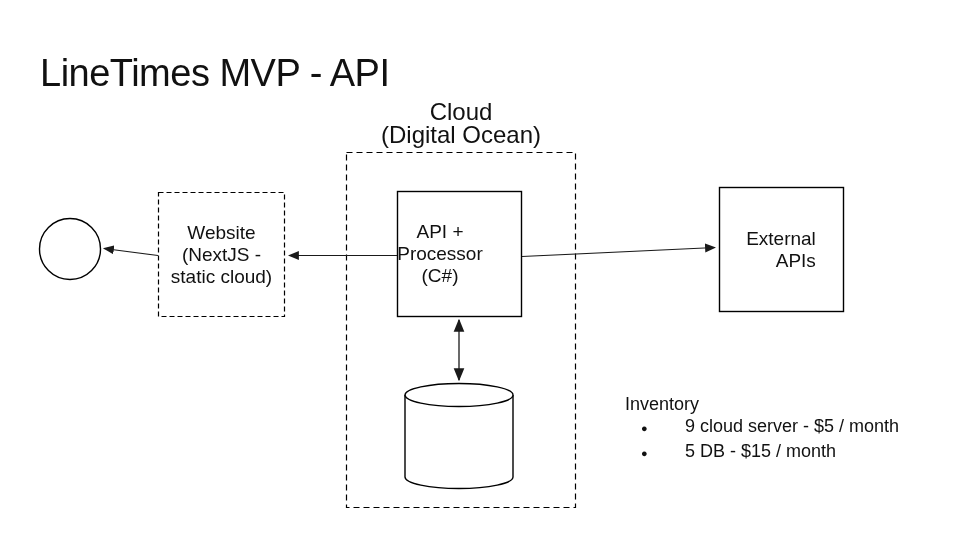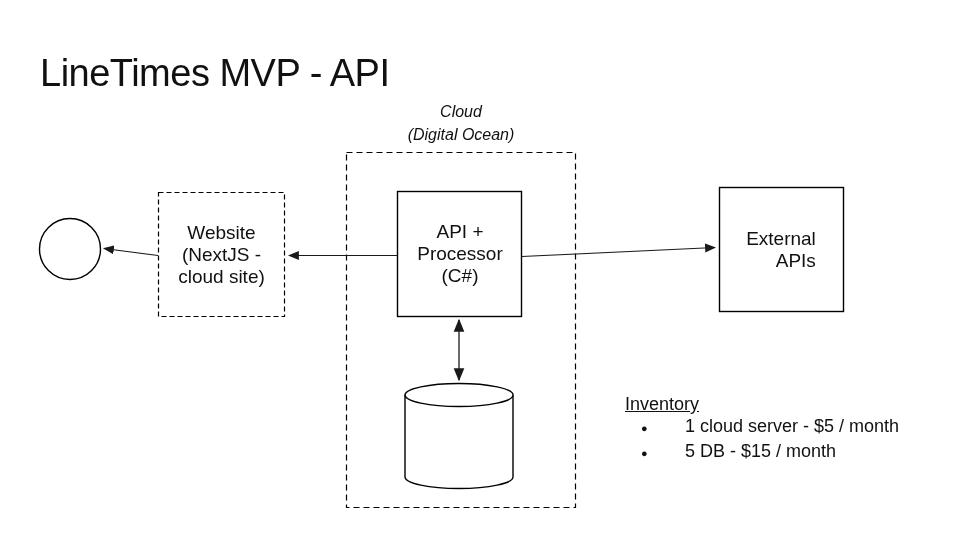--- a/index.html
+++ b/index.html
@@ -23,50 +23,49 @@
     letter-spacing: -0.5px;
     color: #111111;
     white-space: nowrap;
   }
   .cloud-label {
     position: absolute;
     left: 346px;
     top: 101px;
     width: 230px;
     text-align: center;
-    font-size: 16px;
+    font-size: 24px;
     line-height: 22.5px;
     white-space: pre-line;
     color: #111111;
-    font-style: italic;
   }
   .node-label {
     position: absolute;
     display: flex;
     align-items: center;
     justify-content: center;
     text-align: center;
     font-size: 19px;
     line-height: 22px;
     white-space: pre-line;
     color: #111111;
   }
   .label-website  { left: 158px; top: 192px; width: 127px; height: 125px; }
-  .label-api      { left: 398px; top: 191px; width: 124px; height: 126px; }
+  .label-api      { left: 378px; top: 191px; width: 124px; height: 126px; }
   .label-external { left: 719px; top: 187px; width: 124px; height: 125px; text-align: right; }
   .label-datastore{ left: 405px; top: 403px; width: 108px; height: 78px; }
   .inventory {
     position: absolute;
     left: 625px;
     top: 393px;
     width: 300px;
     font-size: 18px;
     color: #111111;
   }
-  .inventory-heading { line-height: 22px; text-decoration: underline; }
+  .inventory-heading { line-height: 22px; }
   .inventory-item { display: flex; align-items: baseline; line-height: 23px; white-space: nowrap; }
   .inventory-item .bullet {
     margin-left: 16px;
     width: 44px;
     flex: 0 0 44px;
     font-size: 11px;
   }
   svg { display: block; }
 </style>
 </head>
@@ -100,35 +99,35 @@
     <line x1="459" y1="320" x2="459" y2="380" stroke="#1a1a1a" stroke-width="1.3" marker-start="url(#arrow)" marker-end="url(#arrow)"></line>
   </svg>
 
   <div class="page-title">LineTimes MVP - API</div>
 
   <div class="cloud-label">Cloud
 (Digital Ocean)</div>
 
   <div class="node-label label-website">Website
 (NextJS -
-cloud site)</div>
+static cloud)</div>
 
   <div class="node-label label-api">API +
 Processor
 (C#)</div>
 
   <div class="node-label label-external">External
 APIs</div>
 
 
   <div class="inventory">
     <div class="inventory-heading">Inventory</div>
     <div class="inventory-item">
       <span class="bullet">●</span>
-      <span>1 cloud server - $5 / month</span>
+      <span>9 cloud server - $5 / month</span>
     </div>
     <div class="inventory-item">
       <span class="bullet">●</span>
       <span>5 DB - $15 / month</span>
     </div>
   </div>
 
 </div>
 
 </body></html>

